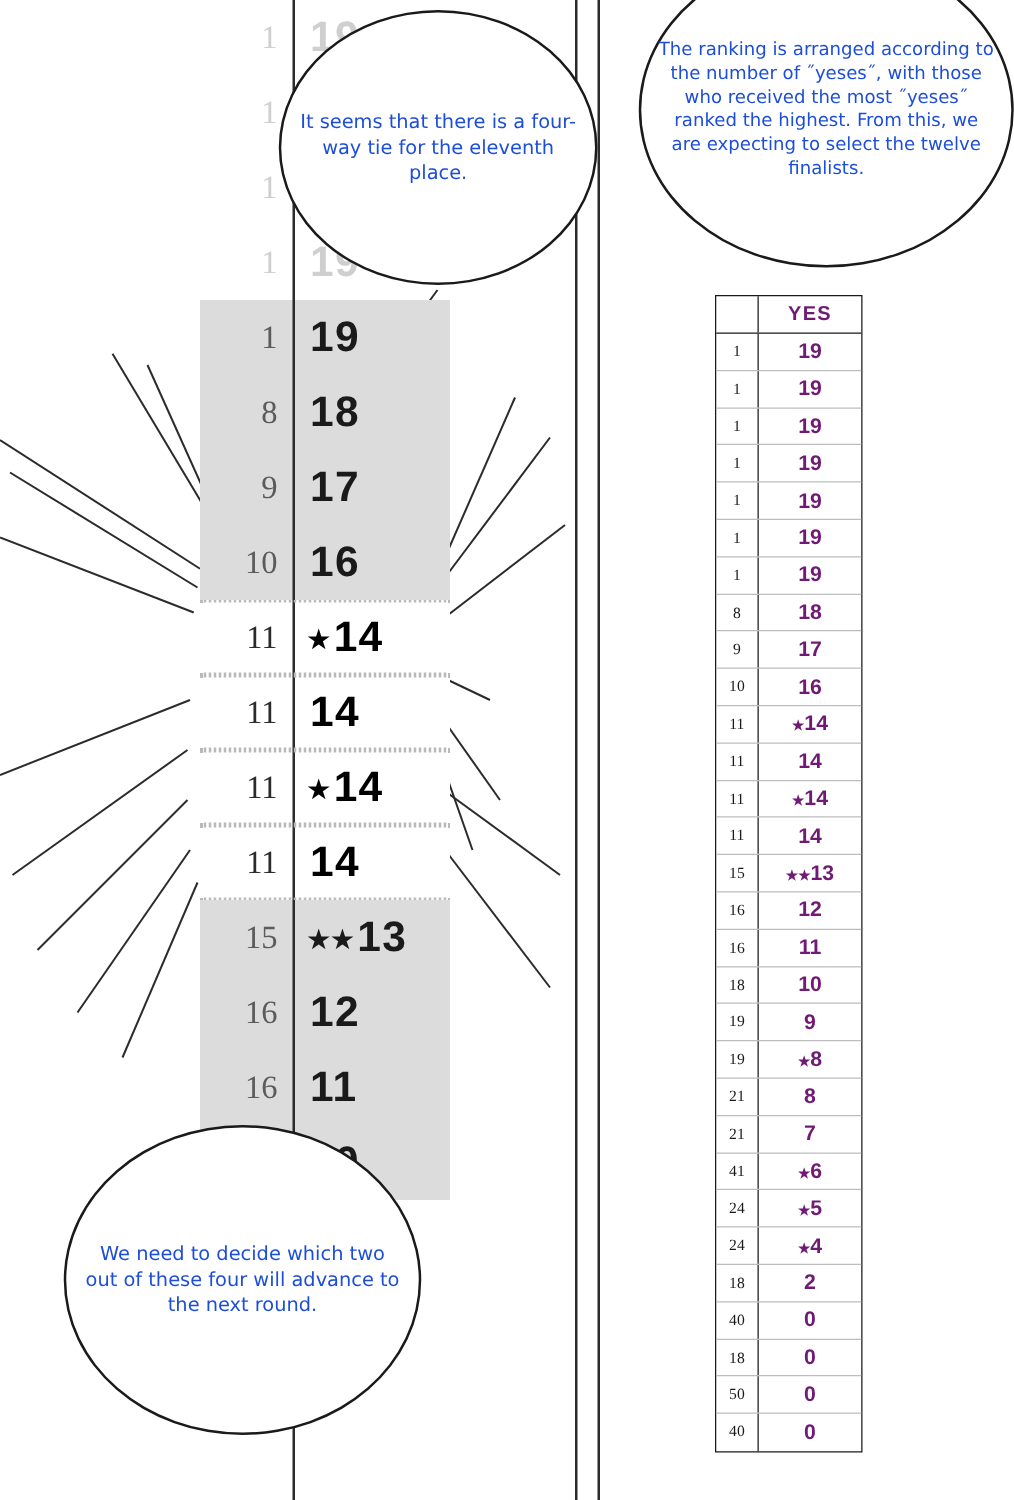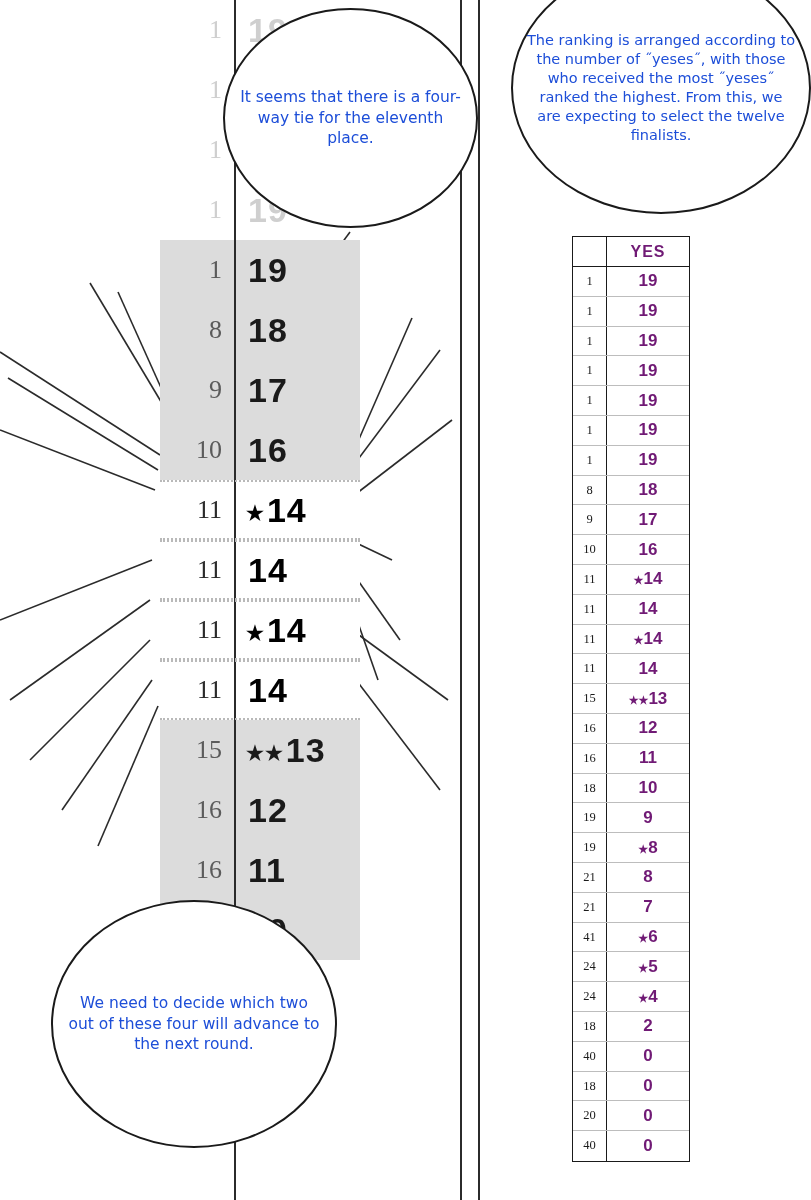--- a/index.html
+++ b/index.html
@@ -426,21 +426,21 @@
     </div>
     <div class="tr">
       <div class="c-rank">40</div>
       <div class="c-yes"><span class="stars"></span><span>0</span></div>
     </div>
     <div class="tr">
       <div class="c-rank">18</div>
       <div class="c-yes"><span class="stars"></span><span>0</span></div>
     </div>
     <div class="tr">
-      <div class="c-rank">20</div>
+      <div class="c-rank">50</div>
       <div class="c-yes"><span class="stars"></span><span>0</span></div>
     </div>
     <div class="tr">
       <div class="c-rank">40</div>
       <div class="c-yes"><span class="stars"></span><span>0</span></div>
     </div>
   </div>
 
 <div class="balloon" id="balloon-tie">
   <p>It seems that there is a four-way tie for the eleventh place.</p>

